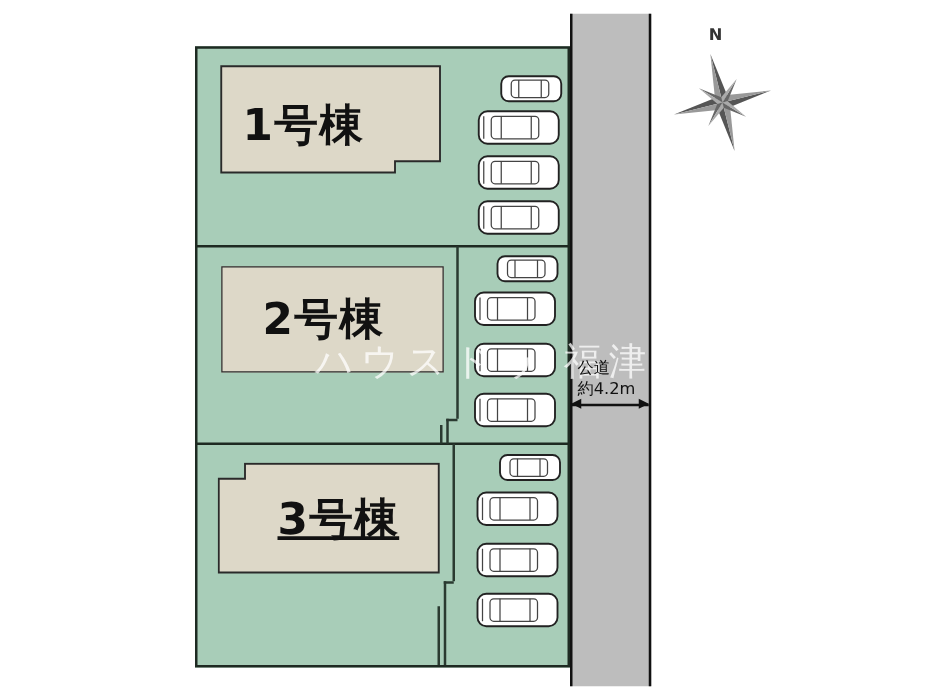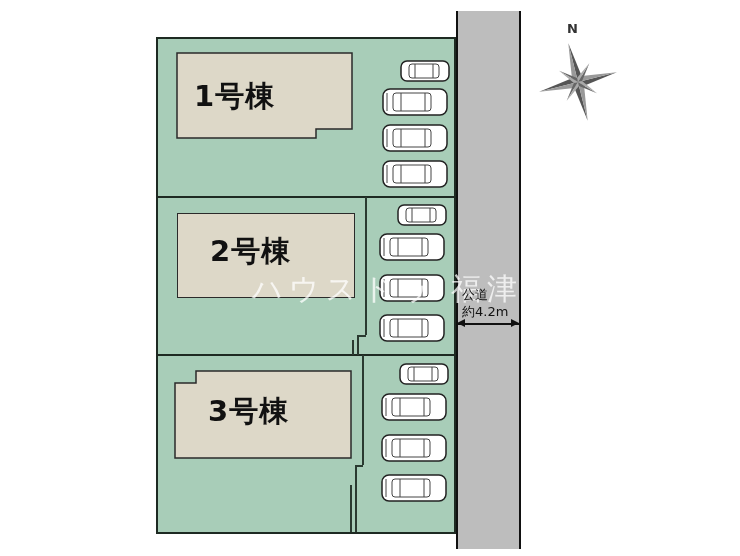--- a/index.html
+++ b/index.html
@@ -2,21 +2,21 @@
 <html><head>
 <meta charset="utf-8">
 <style>
   html, body { margin:0; padding:0; background:#ffffff; }
   body { width:740px; height:556px; position:relative; overflow:hidden; font-family:"DejaVu Sans", sans-serif; }
   .abs { position:absolute; }
   .site { left:156px; top:37px; width:300px; height:497px; background:#a8cdb8; border:2px solid #1e2a22; box-sizing:border-box; }
   .divider { position:absolute; left:156px; width:300px; height:2px; background:#1e2a22; }
   .road { left:456px; top:11px; width:65px; height:538px; background:#bdbdbd; border-left:2px solid #111; border-right:2px solid #111; box-sizing:border-box; }
   .bldg { position:absolute; background:#ddd8c8; border:1.5px solid #2a2a2a; box-sizing:border-box; }
-  .bldg-label { position:absolute; font-size:29px; font-weight:bold; color:#111; font-family:"DejaVu Sans", sans-serif; letter-spacing:1px; }
+  .bldg-label { position:absolute; font-size:35px; font-weight:bold; color:#111; font-family:"DejaVu Sans", sans-serif; letter-spacing:1px; }
   .vline { position:absolute; width:1.5px; background:#2a3a30; }
   .hline { position:absolute; height:1.5px; background:#2a3a30; }
   .watermark { position:absolute; left:252px; top:258px; font-size:30px; color:rgba(255,255,255,0.75); letter-spacing:6px; white-space:nowrap;margin-top:11px; }
   .road-label { position:absolute; left:462px; top:286px; width:60px; text-align:left; font-size:13px; color:#111; line-height:17px; font-family:"DejaVu Sans", sans-serif; }
   .arrow-line { position:absolute; left:457px; top:323px; width:62px; height:1.5px; background:#111; }
   .arr-l { position:absolute; left:457px; top:319px; width:0; height:0; border-top:4px solid transparent; border-bottom:4px solid transparent; border-right:8px solid #111; }
   .arr-r { position:absolute; left:511px; top:319px; width:0; height:0; border-top:4px solid transparent; border-bottom:4px solid transparent; border-left:8px solid #111; }
   .compass-n { position:absolute; left:567px; top:21px; font-size:13px; font-weight:bold; color:#333; }
 </style>
 </head>
@@ -47,21 +47,21 @@
 
 <div>
   <div class="bldg" style="left:177px; top:213px; width:178px; height:85px;"></div>
   <div class="bldg-label" style="left:210px; top:232px;">2号棟</div>
 </div>
 
 <div>
   <svg class="abs" style="left:174px; top:370px;" width="180" height="90">
     <polygon points="22,1 177,1 177,88 1,88 1,13 22,13" fill="#ddd8c8" stroke="#2a2a2a" stroke-width="1.5"></polygon>
   </svg>
-  <div class="bldg-label" style="left:208px; top:392px;">3号棟</div>
+  <div class="bldg-label" style="left:222px; top:392px;text-decoration:underline;">3号棟</div>
 </div>
 
 <svg class="abs" style="left:0; top:0;" width="740" height="556">
   <defs>
     <g id="carS">
       <rect x="0" y="0" width="48" height="20" rx="6" fill="#fff" stroke="#222" stroke-width="1.5"></rect>
       <rect x="8" y="3" width="30" height="14" rx="3" fill="none" stroke="#444" stroke-width="1"></rect>
       <line x1="14" y1="3" x2="14" y2="17" stroke="#444" stroke-width="1"></line>
       <line x1="32" y1="3" x2="32" y2="17" stroke="#444" stroke-width="1"></line>
     </g>

